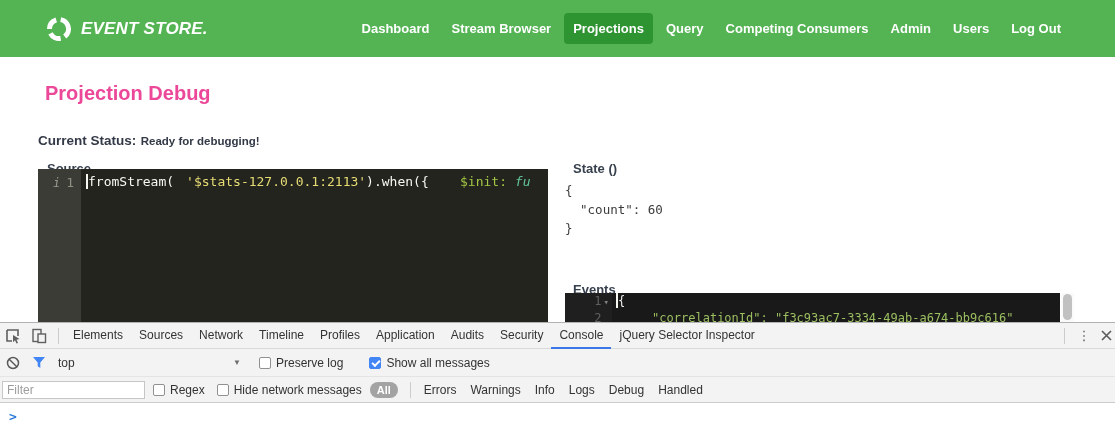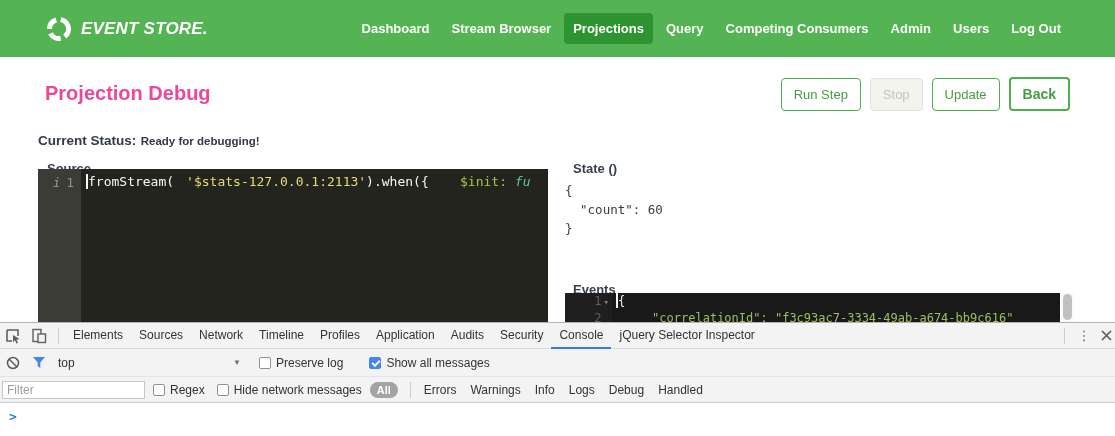--- a/index.html
+++ b/index.html
@@ -124,26 +124,20 @@
       <span class="nav-item active">Projections</span>
       <span class="nav-item">Query</span>
       <span class="nav-item">Competing Consumers</span>
       <span class="nav-item">Admin</span>
       <span class="nav-item">Users</span>
       <span class="nav-item">Log Out</span>
     </div>
   </div>
 
   <div class="page-title">Projection Debug</div>
-  <div class="header-buttons">
-    <button class="btn">Run Step</button>
-    <button class="btn disabled">Stop</button>
-    <button class="btn">Update</button>
-    <button class="btn emph">Back</button>
-  </div>
 
   <div class="status-line">
     <span class="status-label">Current Status:</span>
     <span class="status-value">Ready for debugging!</span>
   </div>
 
   <div class="sec-heading" style="left:47px; top:151px;">Source</div>
   <div class="src-editor">
     <div class="src-gutter"><span class="anno">i</span><span>1</span></div>
     <div class="src-code"><span class="cursor"></span><span>fromStream(</span><span class="tok-string">'$stats-127.0.0.1:2113'</span><span>).when({</span><span>    </span><span class="tok-key">$init:</span><span class="tok-kw"> fu</span></div>

